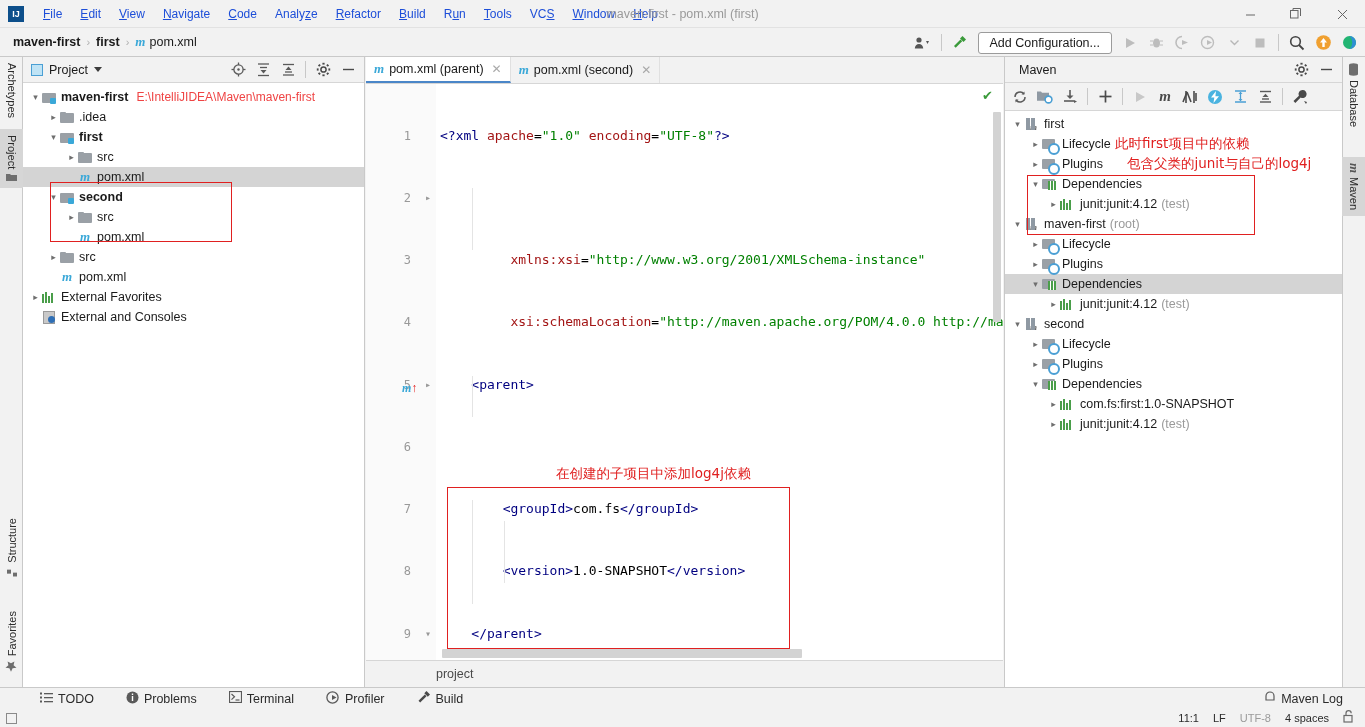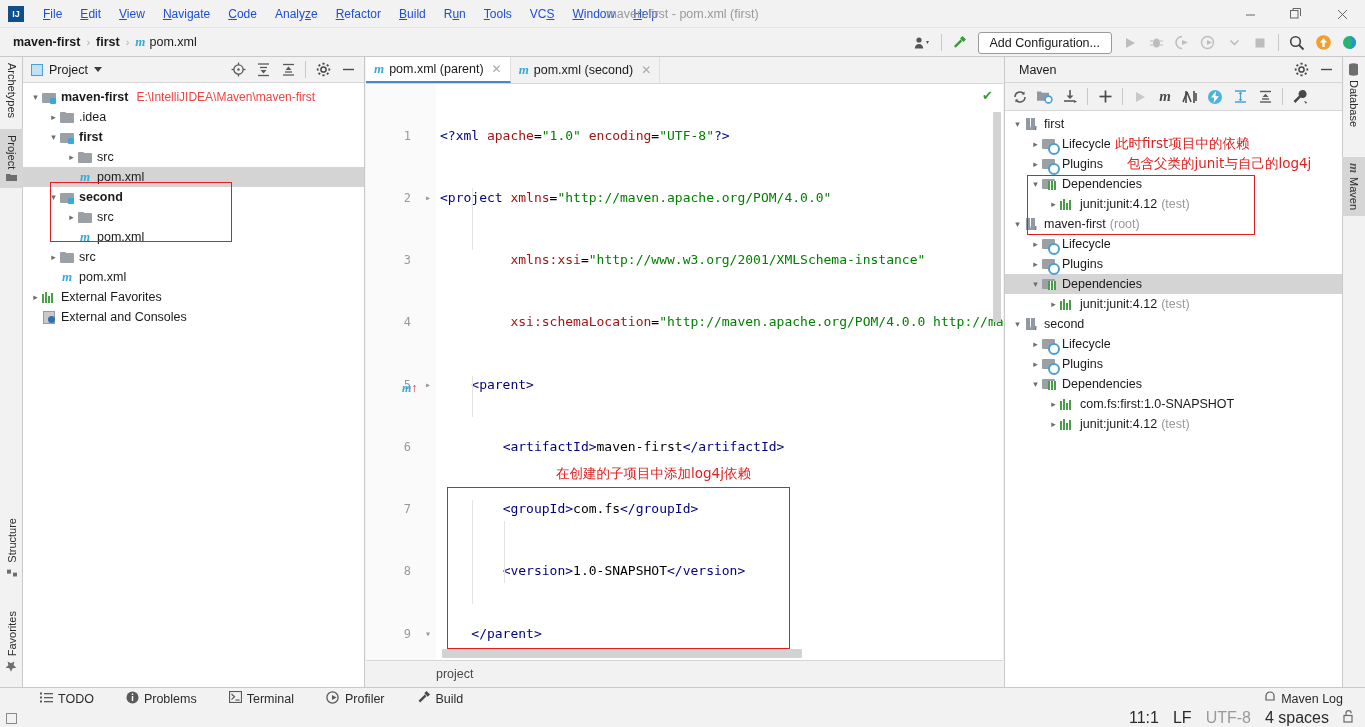--- a/index.html
+++ b/index.html
@@ -320,21 +320,21 @@
   }
   .bbtn {
     display: flex; align-items: center; gap: 5px; padding: 0 12px;
     font-size: 12.5px; color: #2b2b2b; height: 22px;
   }
   .bright { margin-left: auto; display: flex; align-items: center; padding-right: 10px; }
 
   .statusbar {
     position: absolute; left: 0; top: 709px; width: 1365px; height: 18px;
     background: #f2f2f2; display: flex; align-items: center;
-    font-size: 16px; color: #2b2b2b;
+    font-size: 11px; color: #2b2b2b;
   }
   .sb-left { display: flex; align-items: center; padding-left: 6px; }
   .sb-right { margin-left: auto; display: flex; align-items: center; gap: 14px; padding-right: 10px; }
   .sb-right .dim { color: #9a9a9a; }
   .stack-icon {
     width: 11px; height: 11px; border: 1.5px solid #8a8a8a; position: relative;
   }
   .stack-icon::after {
     content:""; position:absolute; left:-4px; top:-4px; width:11px; height:11px;
     border:1.5px solid #8a8a8a; background:#f2f2f2; z-index:-1;
@@ -679,25 +679,25 @@
         <span class="x">✕</span>
       </div>
     </div>
 
     <div class="codearea">
       <div class="gutter"></div>
       <div class="fold-col"></div>
 
       <div class="code">
         <div class="ln"><span class="num">1</span><span class="fold"></span><span class="txt"><span class="tag">&lt;?xml</span> <span class="attr">apache</span>=<span class="str">"1.0"</span> <span class="attr">encoding</span>=<span class="str">"UTF-8"</span><span class="tag">?&gt;</span></span></div>
-        <div class="ln"><span class="num">2</span><span class="fold">▸</span><span class="txt"><span class="tag">&lt;project</span> <span class="attr">xmlns</span>=<span class="str">"http://maven.apache.org/POM/4.0.0"</span></span></div>
+        <div class="ln"><span class="num">2</span><span class="fold">▸</span></div>
         <div class="ln"><span class="num">3</span><span class="fold"></span><span class="txt">         <span class="attr">xmlns:xsi</span>=<span class="str">"http://www.w3.org/2001/XMLSchema-instance"</span></span></div>
         <div class="ln"><span class="num">4</span><span class="fold"></span><span class="txt">         <span class="attr">xsi:schemaLocation</span>=<span class="str">"http://maven.apache.org/POM/4.0.0 http://ma</span></span></div>
         <div class="ln"><span class="num">5</span><span class="fold">▸</span><span class="txt">    <span class="tag">&lt;parent&gt;</span></span><span class="marr" style="top:3px;">m<span style="color:#e02020">↑</span></span></div>
-        <div class="ln"><span class="num">6</span><span class="fold"></span><span class="txt">        <span class="tag">&lt;artifactId&gt;</span>maven-first<span class="tag">&lt;/artifactId&gt;</span></span></div>
+        <div class="ln"><span class="num">6</span><span class="fold"></span></div>
         <div class="ln"><span class="num">7</span><span class="fold"></span><span class="txt">        <span class="tag">&lt;groupId&gt;</span>com.fs<span class="tag">&lt;/groupId&gt;</span></span></div>
         <div class="ln"><span class="num">8</span><span class="fold"></span><span class="txt">        <span class="tag">&lt;version&gt;</span>1.0-SNAPSHOT<span class="tag">&lt;/version&gt;</span></span></div>
         <div class="ln"><span class="num">9</span><span class="fold">▾</span><span class="txt">    <span class="tag">&lt;/parent&gt;</span></span></div>
         
         
         
         
         
         
         

